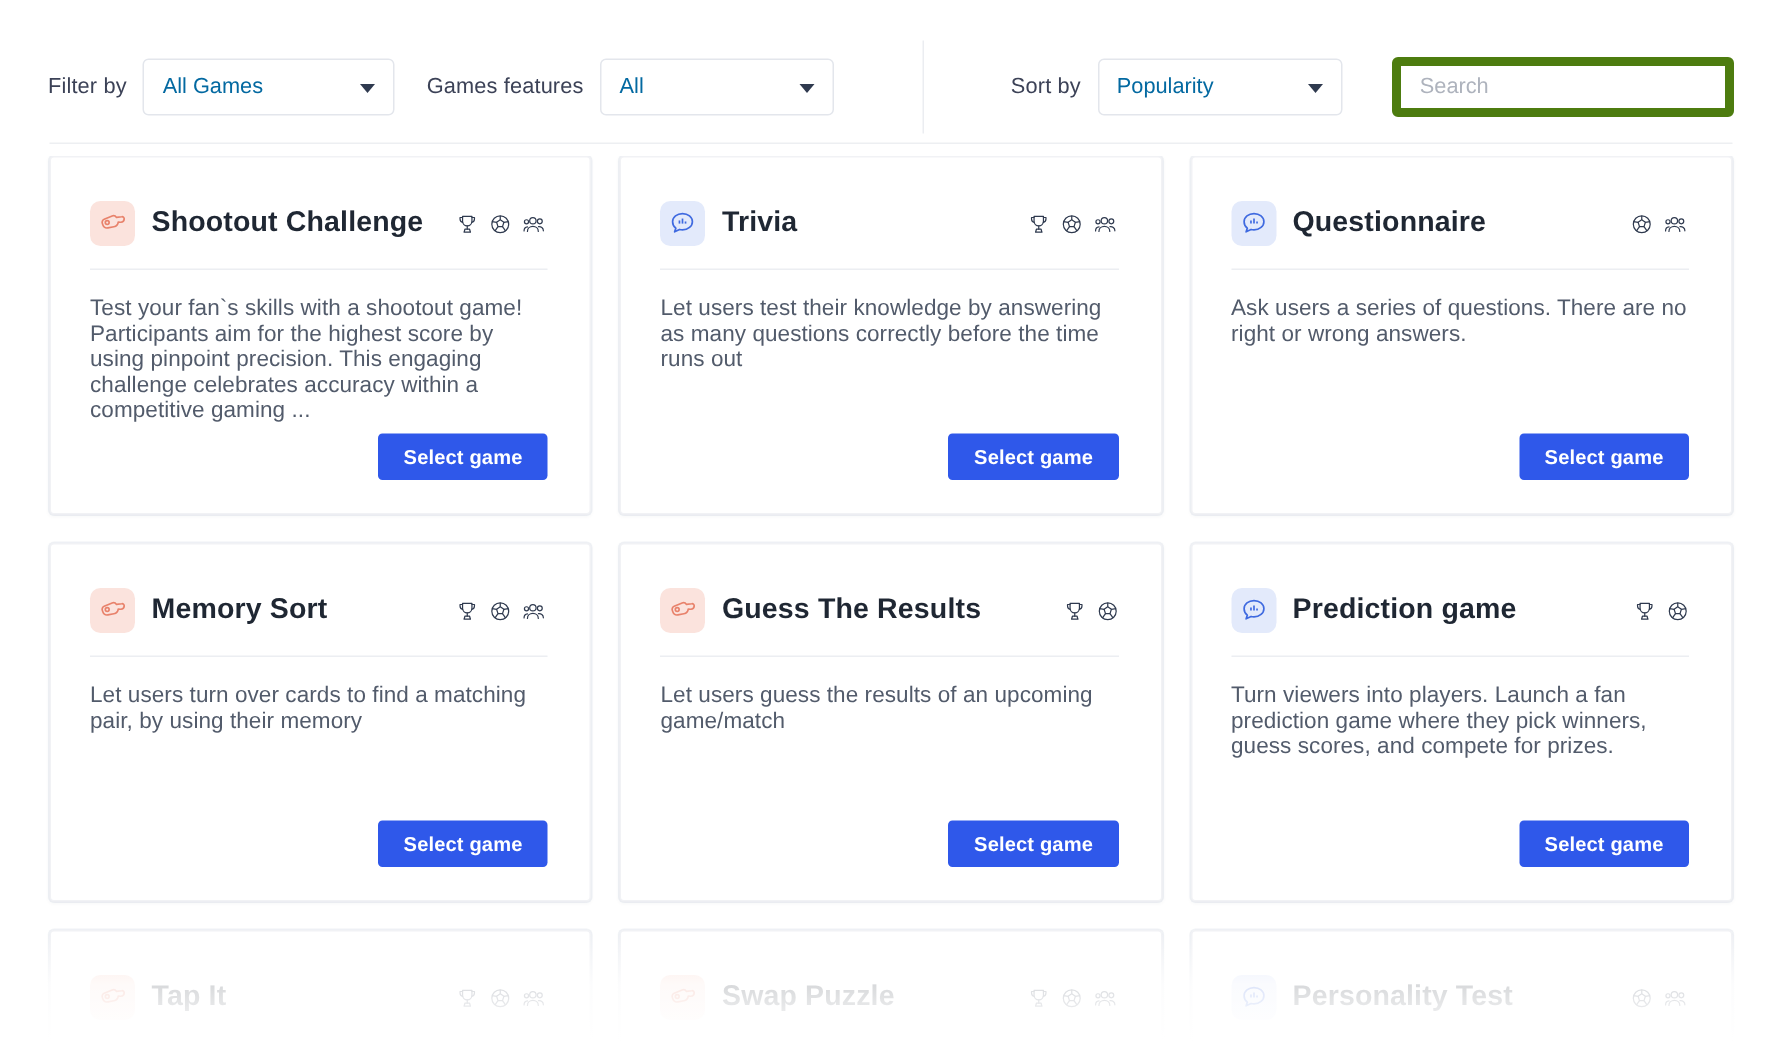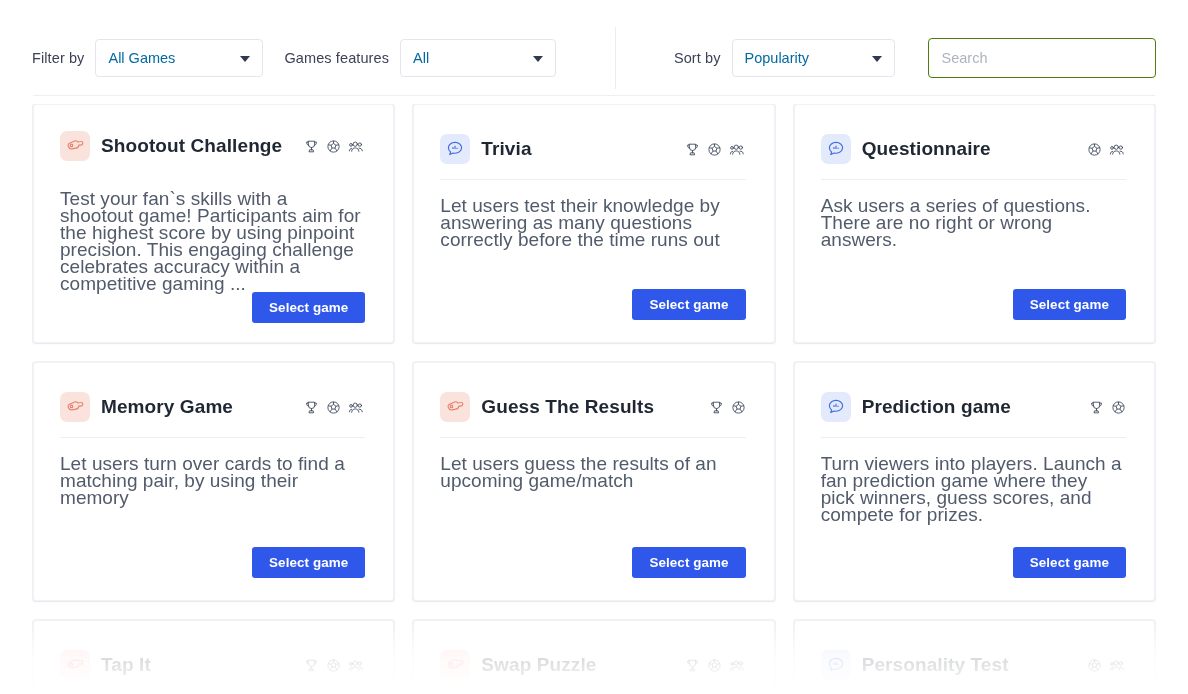--- a/index.html
+++ b/index.html
@@ -68,21 +68,21 @@
     border-right: 5px solid transparent;
     border-top: 6px solid #2f3a4f;
   }
   .vdiv {
     width: 1px;
     height: 62px;
     background: #ebedf1;
     margin: 0 58px 0 59px;
   }
   .searchbox {
-    border: 1px solid #4d7c0f;
+    border: 6px solid #4d7c0f;
     border-radius: 4px;
     background: #fff;
     height: 40px;
     width: 260px;
     padding: 0 13px;
     font-size: 14.5px;
     color: #3c4257;
     font-family: inherit;
     outline: none;
   }
@@ -150,21 +150,21 @@
     gap: 7px;
   }
   .feature-icons svg { display: block; }
   .card-sep {
     height: 1px;
     background: #eceef2;
     margin: 12px 0 0 0;
   }
   .card-desc {
     margin-top: 17px;
-    font-size: 19px;
+    font-size: 15px;
     line-height: 17px;
     color: #525b6b;
     letter-spacing: .05px;
   }
   .card-foot {
     margin-top: auto;
     display: flex;
     justify-content: flex-end;
   }
   .select-game-btn {
@@ -374,21 +374,21 @@
       </div>
     <div class="row" id="row1">
         <div class="card">
           <div class="card-head">
             <span class="game-icon pink">
               <svg width="18" height="18" viewBox="0 0 24 24" fill="none" stroke="#e8826b" stroke-width="1.5" stroke-linejoin="round">
                 <path d="M3.2 12.6c-.9-1.6-.3-3.6 1.4-4.3l7.1-3c1.6-.7 3.1.2 3.9 1.3l4.6-.6c1.3-.2 2.4.9 2.2 2.2-.2 1.6-1.6 2.8-3.2 2.7l-2.1-.1c-.2 2-1.8 3.7-3.9 4.1l-5.3 1c-2 .4-3.8-.7-4.7-3.3z"></path>
                 <circle cx="7.3" cy="11.2" r="1.7"></circle>
               </svg>
             </span>
-            <span class="card-title">Memory Game</span>
+            <span class="card-title">Memory Sort</span>
             <span class="feature-icons">
               <span class="feature-icon">
                 <svg width="15" height="15" viewBox="0 0 24 24" fill="none" stroke="#2f3a4f" stroke-width="1.3" stroke-linecap="round" stroke-linejoin="round">
                   <path d="M7 3.5h10v5.2a5 5 0 0 1-10 0z"></path>
                   <path d="M7 4.8H4.3v1.7c0 1.8 1.3 3.2 2.9 3.4"></path>
                   <path d="M17 4.8h2.7v1.7c0 1.8-1.3 3.2-2.9 3.4"></path>
                   <line x1="12" y1="13.8" x2="12" y2="17.3"></line>
                   <path d="M8.6 20.5h6.8l-.9-3.2H9.5z"></path>
                 </svg>
               </span>

